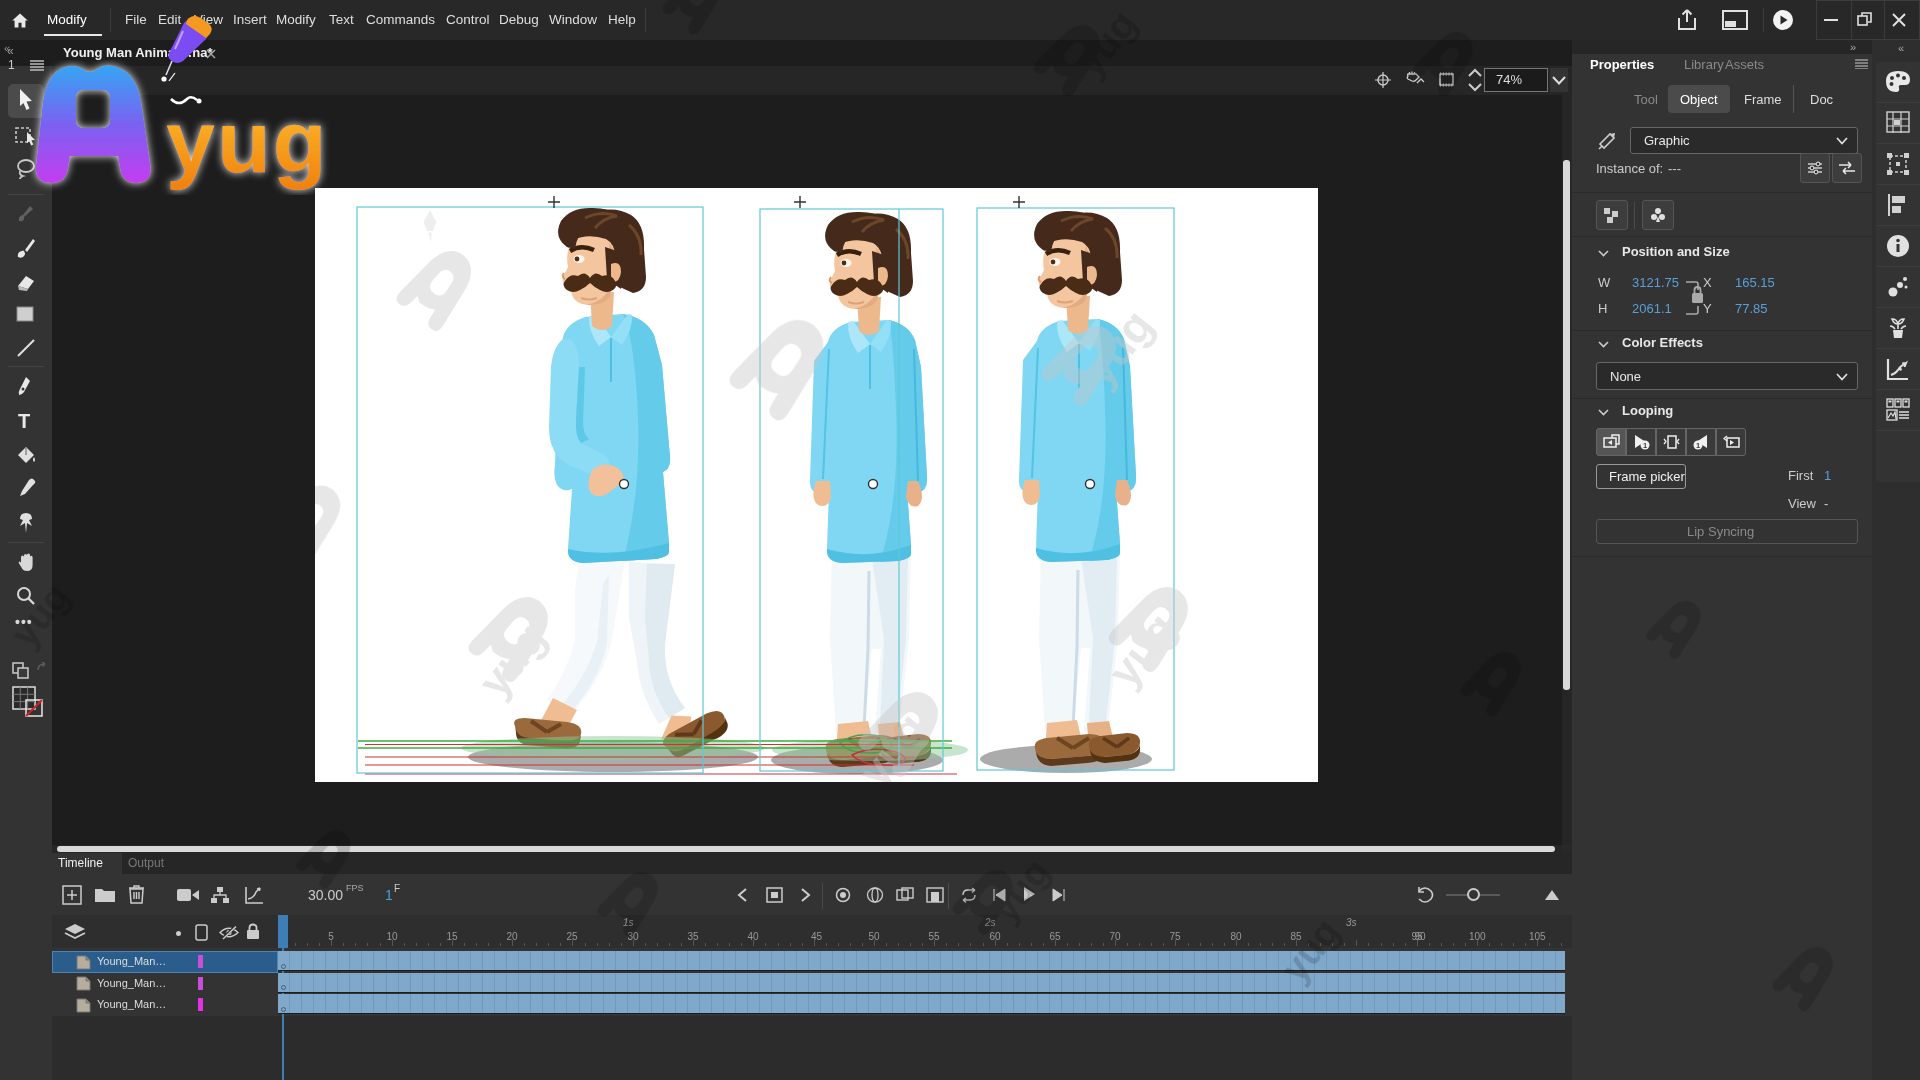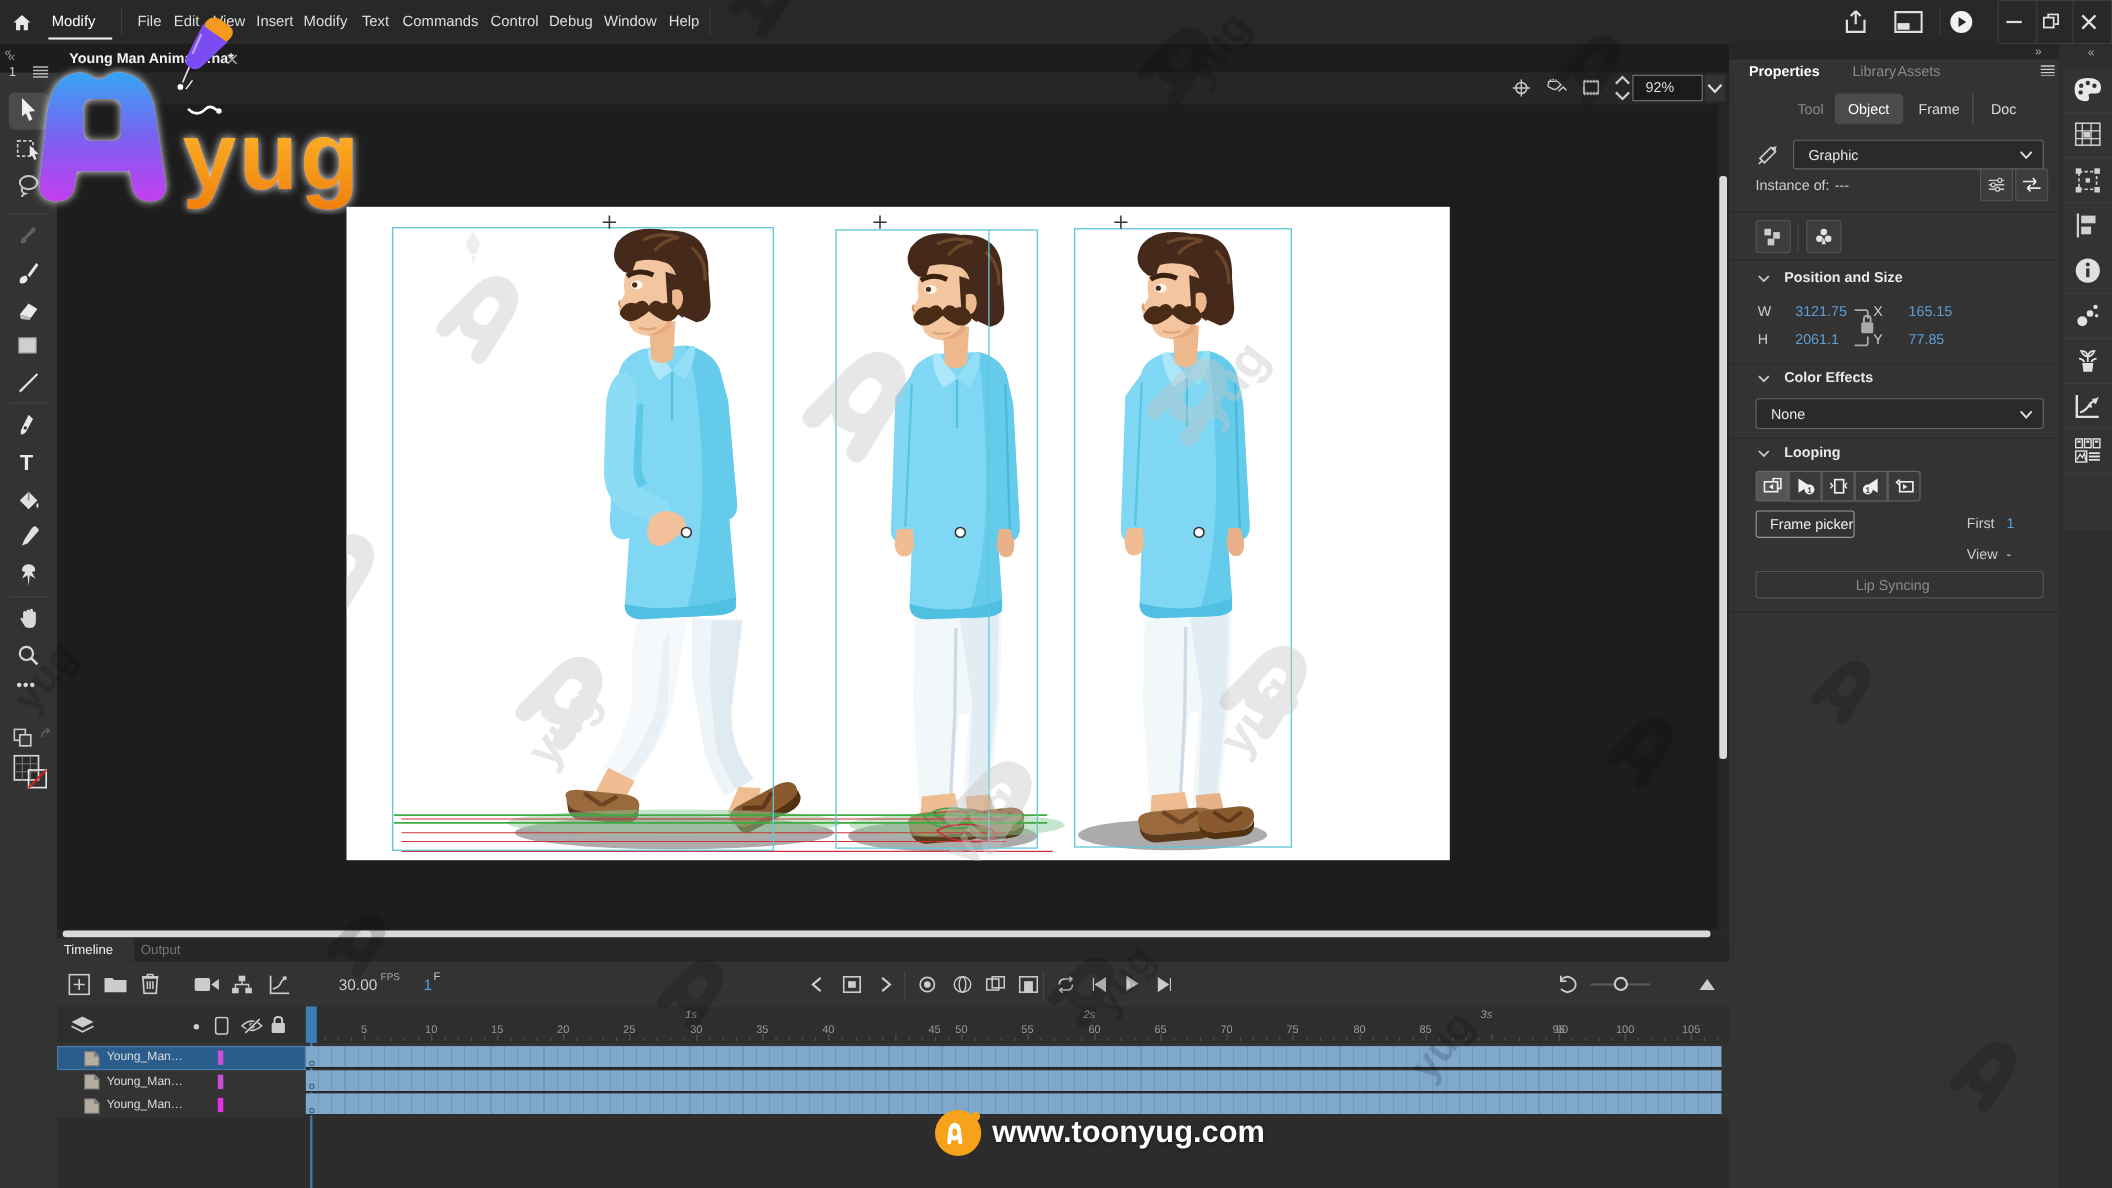--- a/index.html
+++ b/index.html
@@ -195,21 +195,21 @@
       </svg>
     <svg class="abs" style="left:1386px;top:6px" width="18" height="16" viewBox="0 0 18 16">
         <rect x="2" y="2" width="13" height="11" fill="none" stroke="#cccccc" stroke-width="1.4"></rect>
         <path d="M2 2 H15 M2 13 H15" stroke="#cccccc" stroke-width="3" stroke-dasharray="1.2 1.6"></path>
       </svg>
     <svg class="abs" style="left:1416px;top:2px" width="14" height="24" viewBox="0 0 14 24">
         <path d="M1 8 L7 2 L13 8" fill="none" stroke="#cccccc" stroke-width="2"></path>
         <path d="M1 16 L7 22 L13 16" fill="none" stroke="#cccccc" stroke-width="2"></path>
       </svg>
     <div class="abs" style="left:1432px;top:2px;width:64px;height:24px;background:#1b1b1b;border:1px solid #777"></div>
-    <span class="abs" style="left:1444px;top:6px;color:#dddddd;font-size:13px">92%</span>
+    <span class="abs" style="left:1444px;top:6px;color:#dddddd;font-size:13px">74%</span>
     <div class="abs" style="left:1498px;top:2px;width:18px;height:24px;background:#333"></div>
     <svg class="abs" style="left:1500px;top:10px" width="14" height="9" viewBox="0 0 14 9">
         <path d="M1 1 L7 7.5 L13 1" fill="none" stroke="#dddddd" stroke-width="2"></path>
       </svg>
   </div>
 
   <div id="canvas">
     <div id="stage"></div>
     <svg class="abs" style="left:0;top:0" width="1510" height="750" viewBox="0 0 1510 750">
       <defs>
@@ -429,28 +429,20 @@
     <path d="M14 38 L28 10 Q31 3 38 7 L50 14 Q55 18 51 24 L28 46 Q22 50 17 46 Q12 43 14 38 Z" fill="#7a4cf2"></path>
     <path d="M32 5 Q38 -2 46 3 L54 9 Q59 13 55 19 L51 23 L31 9 Z" fill="#f59a1e"></path>
     <path d="M28 16 L20 34" stroke="#c2a1f8" stroke-width="2" fill="none"></path>
     <path d="M17 46 L11 60" stroke="#e8e0f8" stroke-width="1.5"></path>
     <circle cx="9" cy="64" r="2.6" fill="#ffffff"></circle>
     <path d="M14 66 L20 58" stroke="#ffffff" stroke-width="1.2"></path>
     <path d="M16 84 Q24 92 32 84 Q36 80 42 85" stroke="#ffffff" stroke-width="2.5" fill="none"></path>
     <circle cx="44" cy="86" r="2.5" fill="#ffffff"></circle>
   </svg>
 
-  <div class="abs" style="left:845px;top:1003px;z-index:60;width:330px;height:55px">
-    <svg class="abs" style="left:0;top:0" width="54" height="54" viewBox="0 0 54 54">
-      <circle cx="26" cy="27" r="21" fill="#f7a21b"></circle>
-      <circle cx="42" cy="12" r="4" fill="#f7a21b"></circle>
-      <path fill="#ffffff" fill-rule="evenodd" transform="translate(16,17) scale(0.155)" d="M12,130 Q0,130 1,114 L8,52 Q12,6 45,4 Q78,6 82,52 L89,114 Q90,130 78,130 Q66,130 65,117 L63,101 Q54,108 36,108 L27,101 L25,117 Q24,130 12,130 Z M32,52 Q33,38 45,38 Q57,38 58,52 L59,68 Q59,82 45,82 Q31,82 31,68 Z"></path>
-    </svg>
-    <span class="abs" style="left:57px;top:10px;font-size:28px;font-weight:bold;color:#ffffff;text-shadow:0 1px 3px rgba(0,0,0,.55)">www.toonyug.com</span>
-  </div>
   <div id="timeline">
 
     <div class="abs" style="left:0;top:0;width:1520px;height:21px;background:#262626"></div>
     <div class="abs" style="left:0px;top:0;width:70px;height:21px;background:#333333"></div>
     <span class="abs" style="left:6px;top:3px;font-size:12px;font-weight:normal;color:#f0f0f0">Timeline</span>
     <span class="abs" style="left:76px;top:3px;font-size:12px;color:#777777">Output</span>
     <svg class="abs" style="left:1798px;top:6px" width="13" height="10" viewBox="0 0 13 10">
         <path d="M0 1 H13 M0 4 H13 M0 7 H13 M0 10 H13" stroke="#bbbbbb" stroke-width="1.2"></path>
       </svg>
 
@@ -557,21 +549,21 @@
 
     <div class="abs" style="left:226px;top:62px;width:1294px;height:33px;background:#2e2e2e"></div>
     <span class="abs" style="left:271px;top:78px;width:16px;text-align:center;font-size:10px;color:#999">5</span>
     <span class="abs" style="left:332px;top:78px;width:16px;text-align:center;font-size:10px;color:#999">10</span>
     <span class="abs" style="left:392px;top:78px;width:16px;text-align:center;font-size:10px;color:#999">15</span>
     <span class="abs" style="left:452px;top:78px;width:16px;text-align:center;font-size:10px;color:#999">20</span>
     <span class="abs" style="left:512px;top:78px;width:16px;text-align:center;font-size:10px;color:#999">25</span>
     <span class="abs" style="left:573px;top:78px;width:16px;text-align:center;font-size:10px;color:#999">30</span>
     <span class="abs" style="left:633px;top:78px;width:16px;text-align:center;font-size:10px;color:#999">35</span>
     <span class="abs" style="left:693px;top:78px;width:16px;text-align:center;font-size:10px;color:#999">40</span>
-    <span class="abs" style="left:792px;top:78px;width:16px;text-align:left;font-size:10px;color:#999">45</span>
+    <span class="abs" style="left:754px;top:78px;width:16px;text-align:right;font-size:10px;color:#999">45</span>
     <span class="abs" style="left:814px;top:78px;width:16px;text-align:center;font-size:10px;color:#999">50</span>
     <span class="abs" style="left:874px;top:78px;width:16px;text-align:center;font-size:10px;color:#999">55</span>
     <span class="abs" style="left:935px;top:78px;width:16px;text-align:center;font-size:10px;color:#999">60</span>
     <span class="abs" style="left:995px;top:78px;width:16px;text-align:center;font-size:10px;color:#999">65</span>
     <span class="abs" style="left:1055px;top:78px;width:16px;text-align:center;font-size:10px;color:#999">70</span>
     <span class="abs" style="left:1115px;top:78px;width:16px;text-align:center;font-size:10px;color:#999">75</span>
     <span class="abs" style="left:1176px;top:78px;width:16px;text-align:center;font-size:10px;color:#999">80</span>
     <span class="abs" style="left:1236px;top:78px;width:16px;text-align:center;font-size:10px;color:#999">85</span>
     <span class="abs" style="left:1360px;top:78px;width:16px;text-align:center;font-size:10px;color:#999">90</span>
     <span class="abs" style="left:1357px;top:78px;width:16px;text-align:center;font-size:10px;color:#999">95</span>

